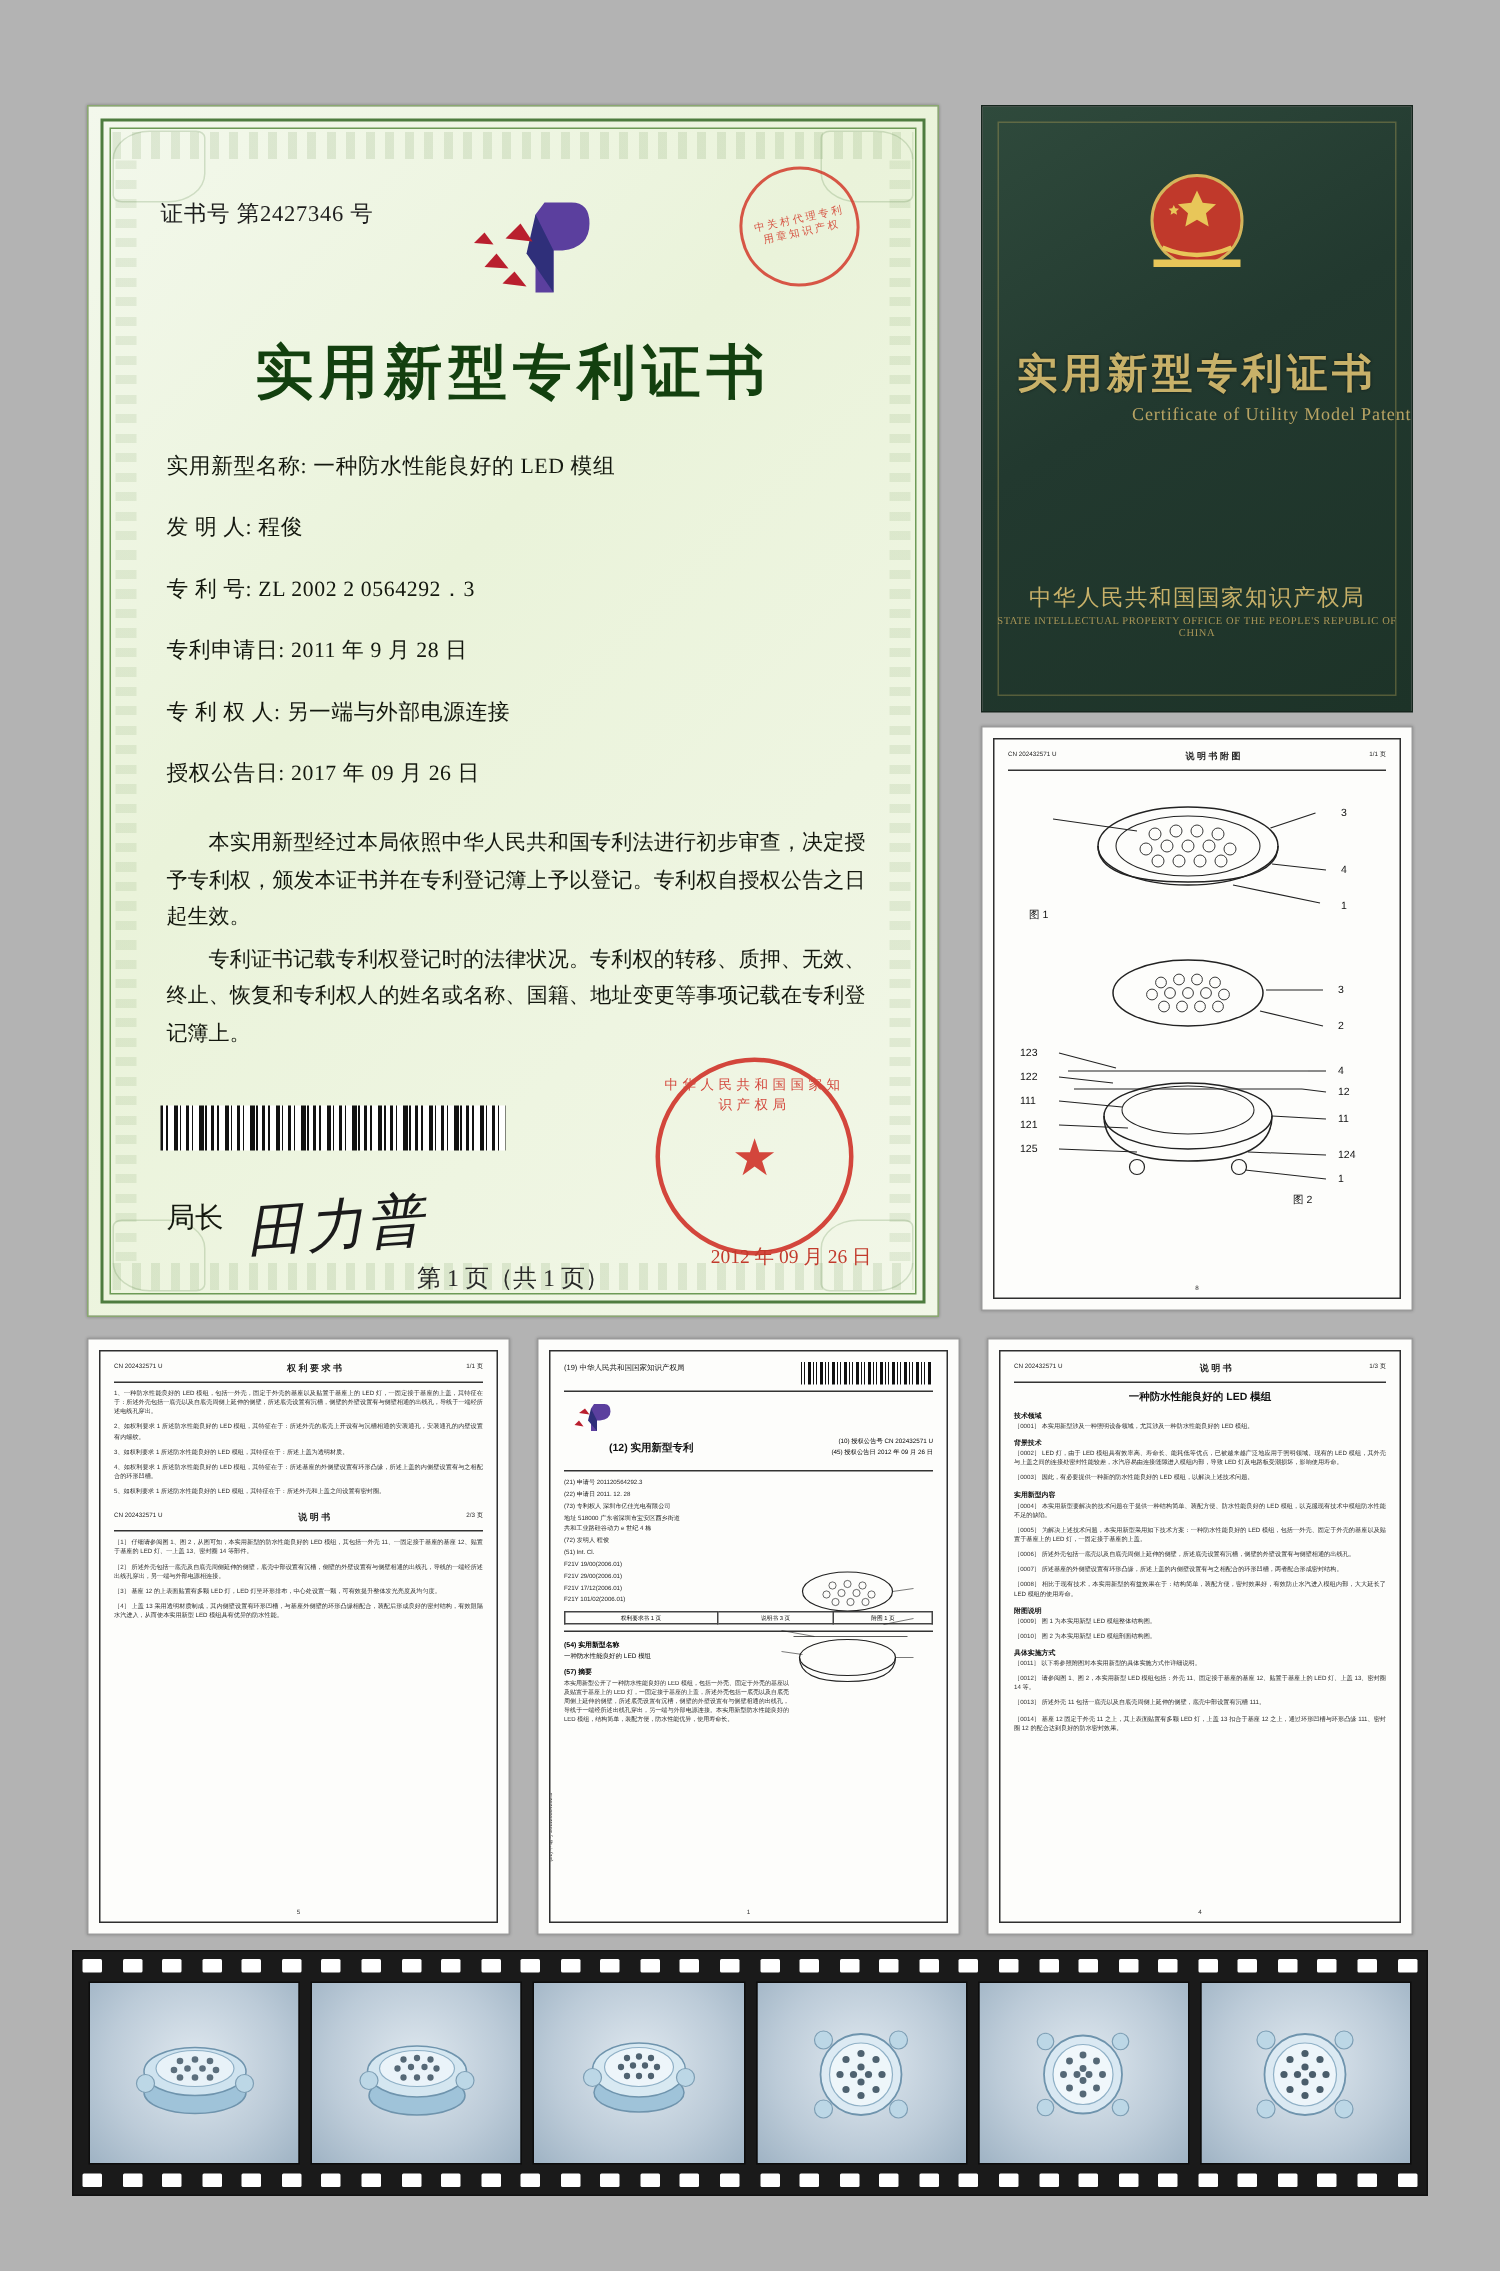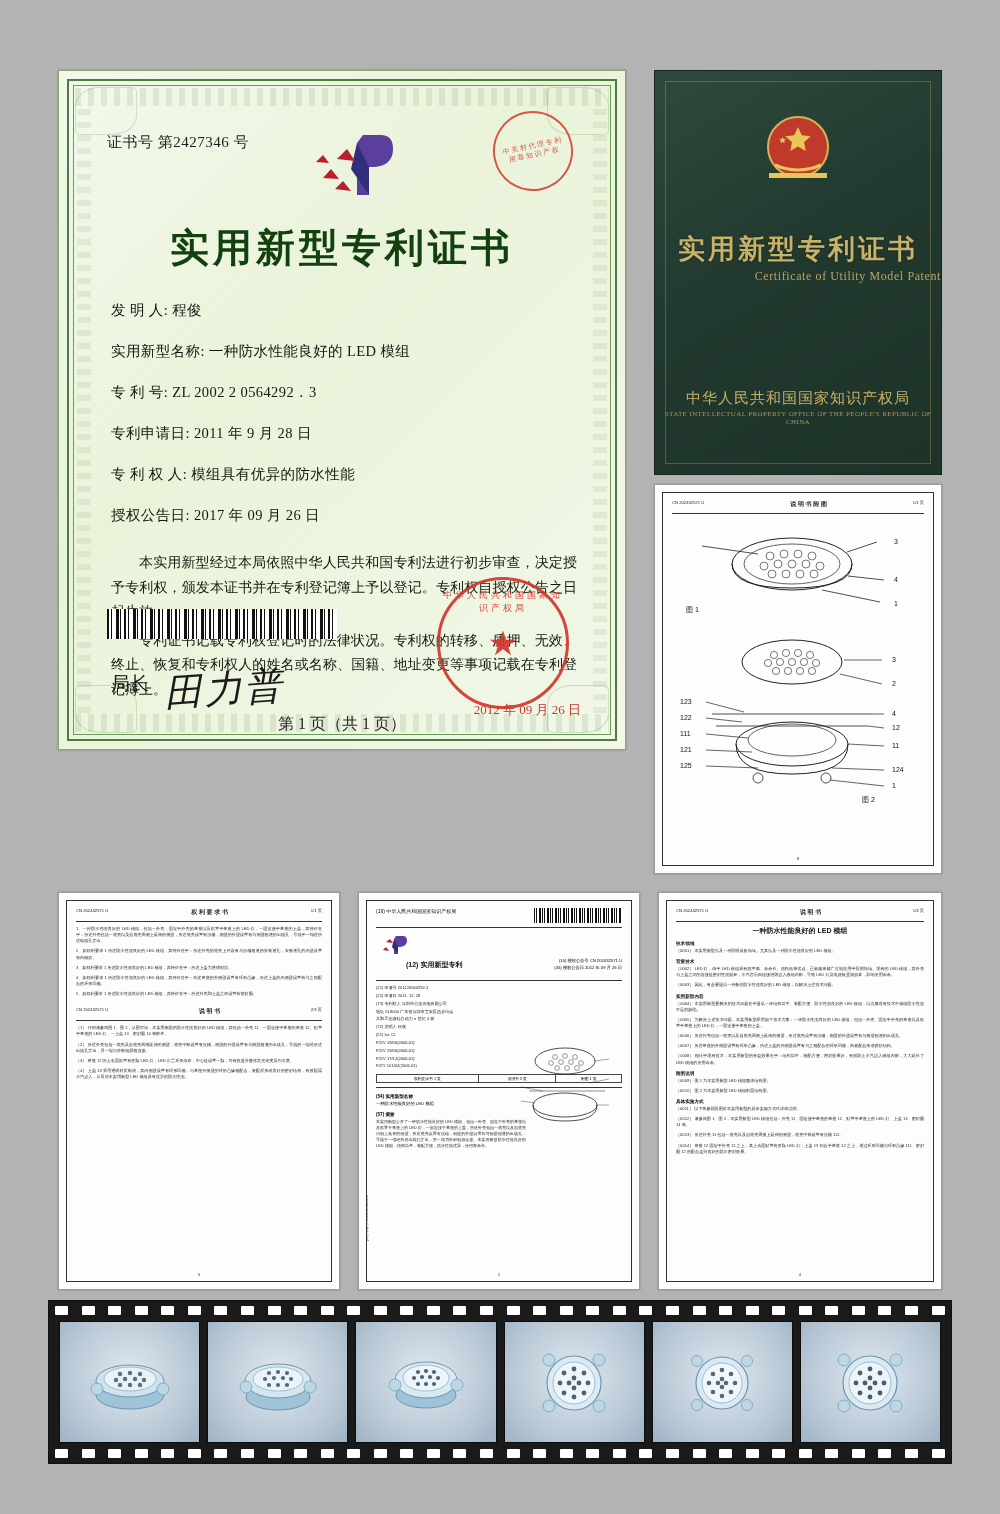--- a/index.html
+++ b/index.html
@@ -13,21 +13,21 @@
     position: relative;
     width: 1000px; height: 1514px;
     background: #b3b3b3;
     overflow: hidden;
   }
 
   
   .cert {
     position: absolute;
     left: 58px; top: 70px;
-    width: 568px; height: 680px;
+    width: 568px; height: 808px;
     background: linear-gradient(135deg,#f3f8ec 0%, #eaf3da 40%, #f2f7e8 100%);
     border: 1px solid #8aa870;
     box-shadow: 0 0 2px rgba(0,0,0,.3);
     overflow: hidden;
   }
   .cert-frame-outer {
     position: absolute; left: 8px; top: 8px; right: 8px; bottom: 8px;
     border: 2px solid #4e7c3f;
   }
   .cert-frame-inner {
@@ -311,25 +311,25 @@
         <path d="M36 52 L44 62 L28 60 Z" fill="#b91f2e"></path>
         <path d="M16 26 L22 34 L9 33 Z" fill="#b91f2e"></path>
       </svg>
     </div>
 
     <div class="seal-topright">中 关 村 代 理 专 利 用 章 知 识 产 权</div>
 
     <div class="cert-title">实用新型专利证书</div>
 
     <div class="fields">
+      <div class="field-row">实用新型名称: 一种防水性能良好的 LED 模组</div>
       <div class="field-row">发  明  人: 程俊</div>
-      <div class="field-row">实用新型名称: 一种防水性能良好的 LED 模组</div>
       <div class="field-row">专  利  号: ZL 2002 2 0564292．3</div>
       <div class="field-row">专利申请日: 2011 年 9 月 28 日</div>
-      <div class="field-row">专 利 权 人: 模组具有优异的防水性能</div>
+      <div class="field-row">专 利 权 人: 另一端与外部电源连接</div>
       <div class="field-row">授权公告日: 2017 年 09 月 26 日</div>
     </div>
 
     <div class="body-text">
       <p>本实用新型经过本局依照中华人民共和国专利法进行初步审查，决定授予专利权，颁发本证书并在专利登记簿上予以登记。专利权自授权公告之日起生效。</p>
       <p>专利证书记载专利权登记时的法律状况。专利权的转移、质押、无效、终止、恢复和专利权人的姓名或名称、国籍、地址变更等事项记载在专利登记簿上。</p>
     </div>
 
     <div class="barcode"></div>
     <div class="director-label">局长</div>

